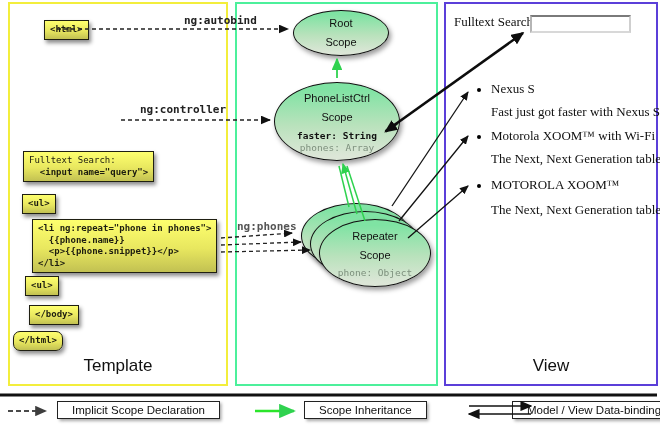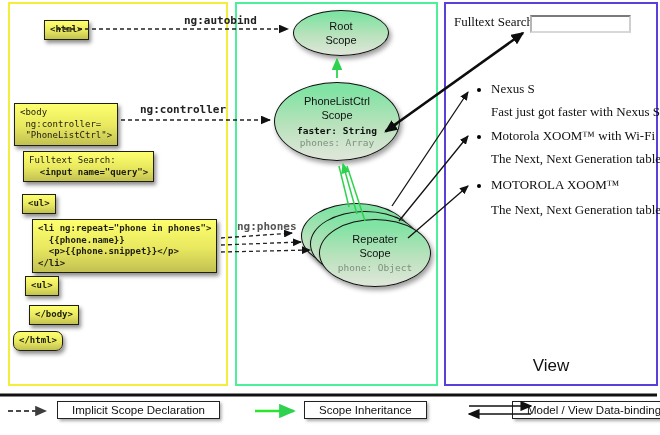--- a/index.html
+++ b/index.html
@@ -22,21 +22,21 @@
   .codebox .bold{font-weight:700;display:block;white-space:pre;}
   .codebox .reg{font-weight:400;display:block;white-space:pre;}
 
   .nglabel{position:absolute;z-index:2;font:700 11px "DejaVu Sans Mono",monospace;color:#222;}
   .nglabel.gray{color:#555;}
 
   .ellipse{position:absolute;z-index:1;border:1.6px solid #101010;border-radius:50%;
            background:linear-gradient(180deg,#7fe3a3 8%,#b9e2bc 55%,#dce6d7 95%);
            box-shadow:2px 3px 5px rgba(0,0,0,.40);
            display:flex;flex-direction:column;align-items:center;justify-content:center;}
-  .etitle{font-size:11px;line-height:14px;color:#111;text-align:center;white-space:pre-line;}
+  .etitle{font-size:11px;line-height:19px;color:#111;text-align:center;white-space:pre-line;}
   .eprop{font:700 9.5px/12px "DejaVu Sans Mono",monospace;color:#111;}
   .eprop.gray{font-weight:400;color:#7d907d;}
 
   .arrowlayer{position:absolute;left:0;top:0;z-index:4;pointer-events:none;}
 
   .vtext{position:absolute;z-index:2;font-family:"Liberation Serif",serif;font-size:13px;color:#101010;white-space:nowrap;}
   .vinput{position:absolute;z-index:5;left:530px;top:15px;width:93px;height:14px;
           border:2px solid;border-color:#7a7a7a #cfcfcf #d8d8d8 #b5b5b5;background:#fff;
           font:12px "Liberation Serif",serif;padding:0 2px;}
   .bullet{position:absolute;z-index:2;width:4px;height:4px;border-radius:50%;background:#000;}
@@ -48,23 +48,20 @@
 </head>
 <body>
 
 <div class="stage">
 
   <div class="col col-template"></div>
   <div class="col col-model"></div>
   <div class="col col-view"></div>
 
   <div class="codebox" style="left:14px;top:20px;margin-left:30px;">&lt;html&gt;</div>
-  <div class="codebox light" style="left:14px;top:103px;">&lt;body
- ng:controller=
- "PhoneListCtrl"&gt;</div>
   <div class="codebox light" style="left:23px;top:151px;"><span class="reg">Fulltext Search:</span><span class="bold">  &lt;input name="query"&gt;</span></div>
   <div class="codebox" style="left:22px;top:194px;">&lt;ul&gt;</div>
   <div class="codebox" style="left:32px;top:219px;">&lt;li ng:repeat="phone in phones"&gt;
   {{phone.name}}
   &lt;p&gt;{{phone.snippet}}&lt;/p&gt;
 &lt;/li&gt;</div>
   <div class="codebox" style="left:25px;top:276px;">&lt;ul&gt;</div>
   <div class="codebox" style="left:29px;top:305px;">&lt;/body&gt;</div>
   <div class="codebox" style="left:13px;top:331px;border-radius:7px;">&lt;/html&gt;</div>
 
@@ -98,20 +95,21 @@
   <div class="vtext" style="left:491px;top:104px;">Fast just got faster with Nexus S.</div>
 
   <div class="bullet" style="left:477px;top:135px;"></div>
   <div class="vtext" style="left:491px;top:128px;">Motorola XOOM™  with Wi-Fi</div>
   <div class="vtext" style="left:491px;top:151px;">The Next, Next Generation tablet.</div>
 
   <div class="bullet" style="left:477px;top:184px;"></div>
   <div class="vtext" style="left:491px;top:177px;">MOTOROLA XOOM™</div>
   <div class="vtext" style="left:491px;top:202px;">The Next, Next Generation tablet.</div>
 
+  <div class="col-title ct-template">Template</div>
   <div class="col-title ct-view">View</div>
 
   <div class="legendbox" style="left:57px;">Implicit Scope Declaration</div>
   <div class="legendbox" style="left:304px;">Scope Inheritance</div>
   <div class="legendbox" style="left:512px;">Model / View Data-binding</div>
 
   <svg class="arrowlayer" width="660" height="435">
     <defs>
       <marker id="ab" markerWidth="7" markerHeight="6" refX="6.2" refY="3" orient="auto" markerUnits="strokeWidth">
           <path d="M0,0L7,3L0,6Z" fill="#111"></path>

